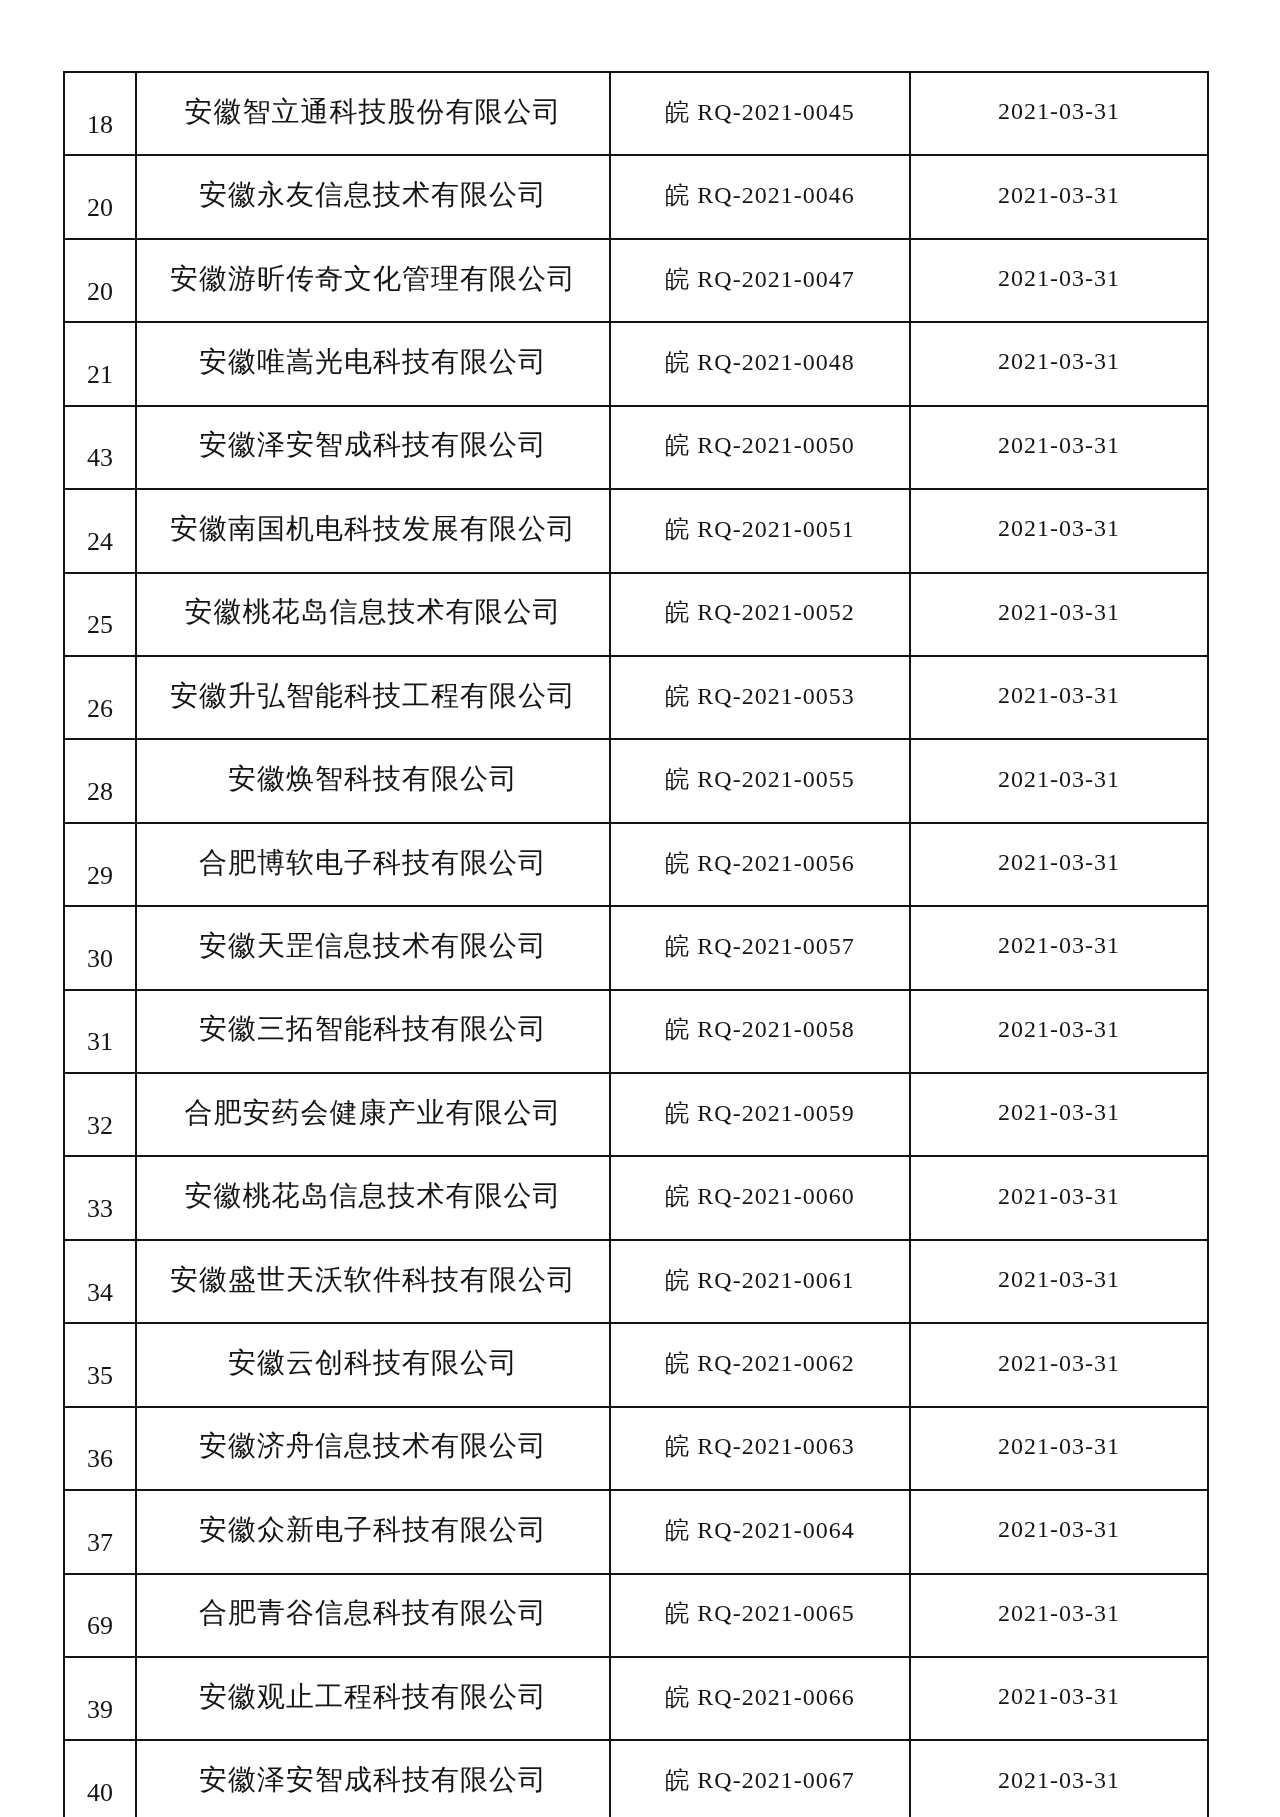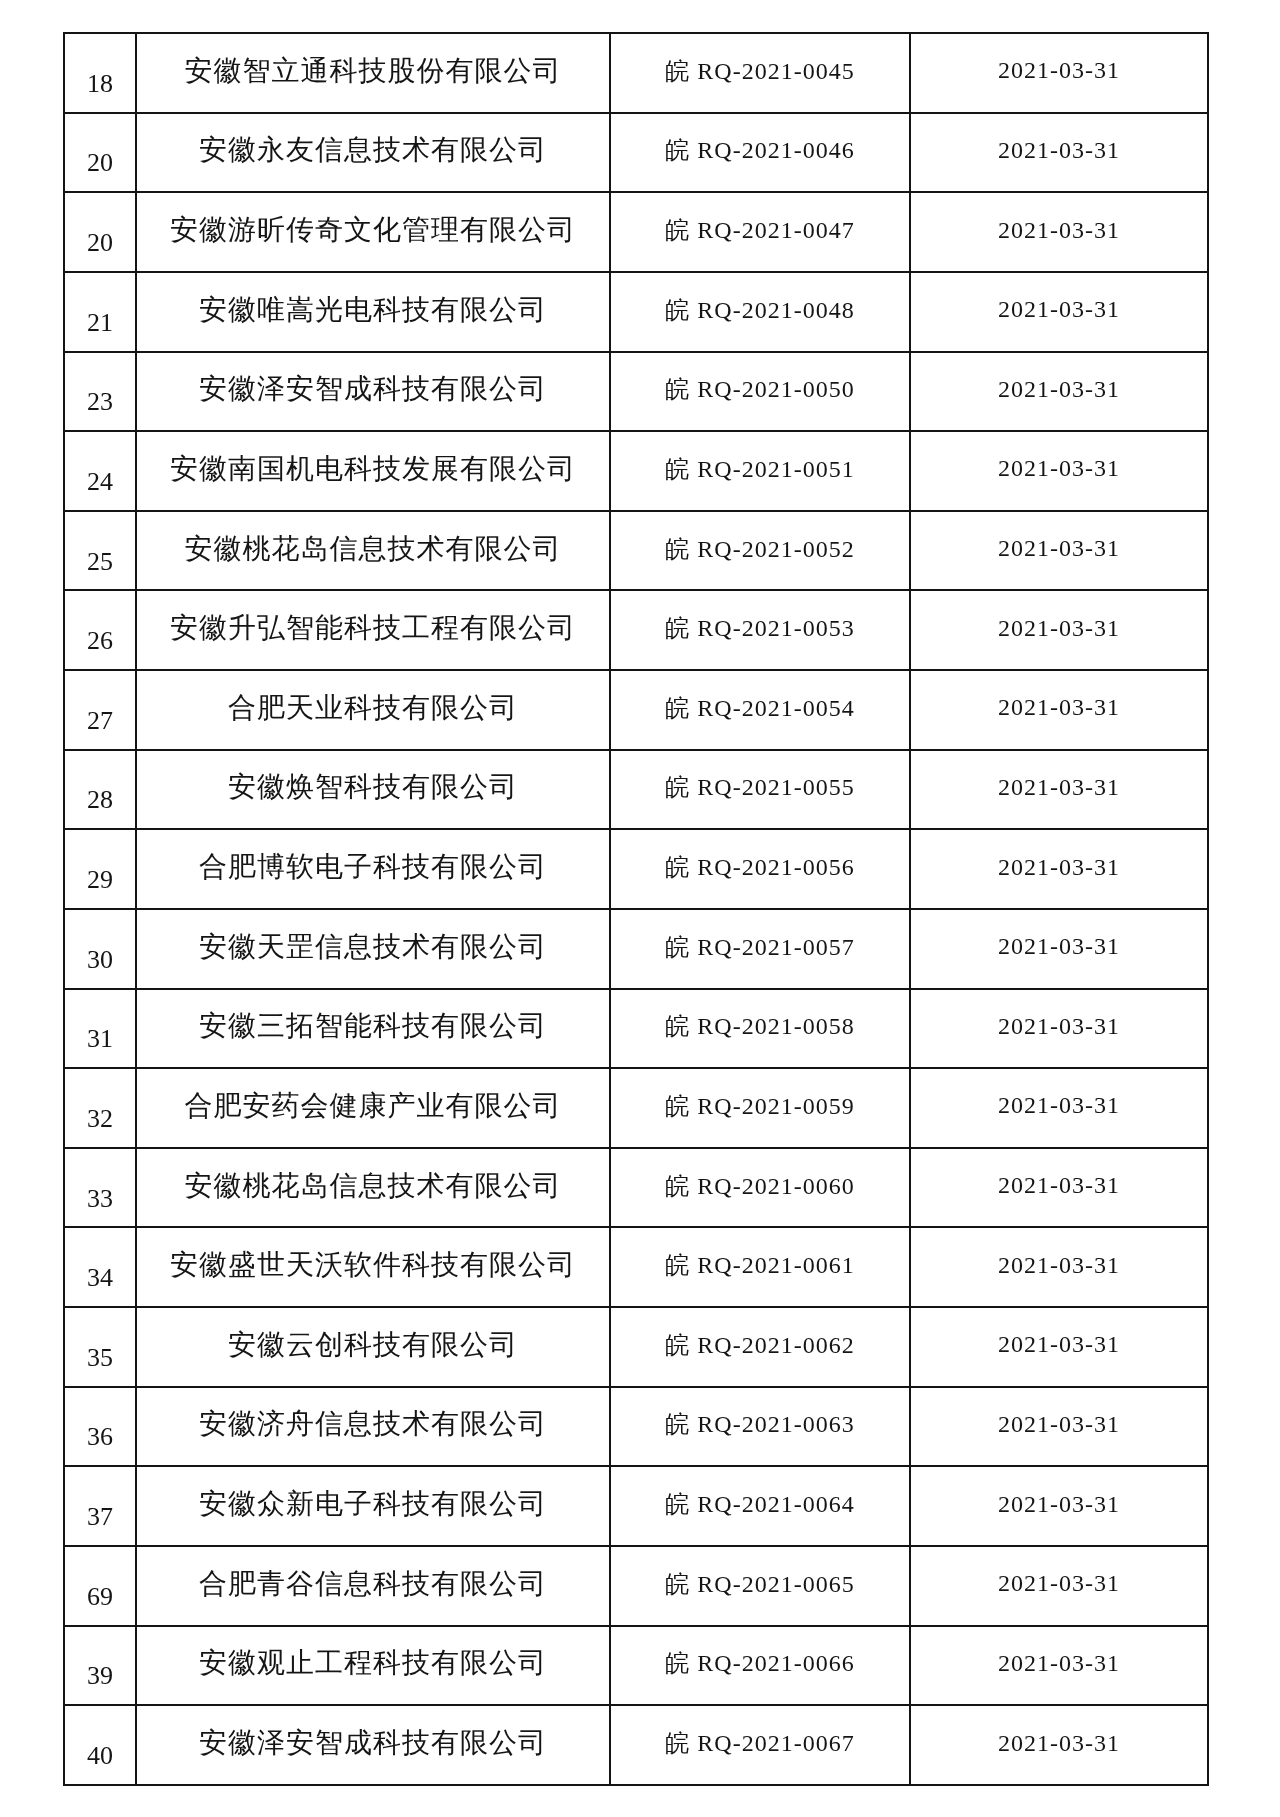--- a/index.html
+++ b/index.html
@@ -12,20 +12,21 @@
     width: 1280px;
     height: 1817px;
     overflow: hidden;
     font-family: "Liberation Serif", "DejaVu Serif", serif;
     color: #151515;
   }
   .page {
     position: absolute;
     inset: 0;
     background: #ffffff;
+    margin-top: 39px;
   }
   table.cert-table {
     position: absolute;
     left: 63px;
     top: 32px;
     width: 1144px;
     height: 1754px;
     border-collapse: collapse;
     table-layout: fixed;
   }
@@ -124,21 +125,21 @@
       </td>
       <td class="col-cert">
         <span class="cell-text">皖 RQ-2021-0048</span>
       </td>
       <td class="col-date">
         <span class="cell-text">2021-03-31</span>
       </td>
     </tr>
         <tr>
       <td class="col-no">
-        <span class="cell-text">23</span>
+        <span class="cell-text">43</span>
       </td>
       <td class="col-company">
         <span class="cell-text">安徽泽安智成科技有限公司</span>
       </td>
       <td class="col-cert">
         <span class="cell-text">皖 RQ-2021-0050</span>
       </td>
       <td class="col-date">
         <span class="cell-text">2021-03-31</span>
       </td>
@@ -173,34 +174,20 @@
     </tr>
         <tr>
       <td class="col-no">
         <span class="cell-text">26</span>
       </td>
       <td class="col-company">
         <span class="cell-text">安徽升弘智能科技工程有限公司</span>
       </td>
       <td class="col-cert">
         <span class="cell-text">皖 RQ-2021-0053</span>
-      </td>
-      <td class="col-date">
-        <span class="cell-text">2021-03-31</span>
-      </td>
-    </tr>
-        <tr>
-      <td class="col-no">
-        <span class="cell-text">27</span>
-      </td>
-      <td class="col-company">
-        <span class="cell-text">合肥天业科技有限公司</span>
-      </td>
-      <td class="col-cert">
-        <span class="cell-text">皖 RQ-2021-0054</span>
       </td>
       <td class="col-date">
         <span class="cell-text">2021-03-31</span>
       </td>
     </tr>
         <tr>
       <td class="col-no">
         <span class="cell-text">28</span>
       </td>
       <td class="col-company">

